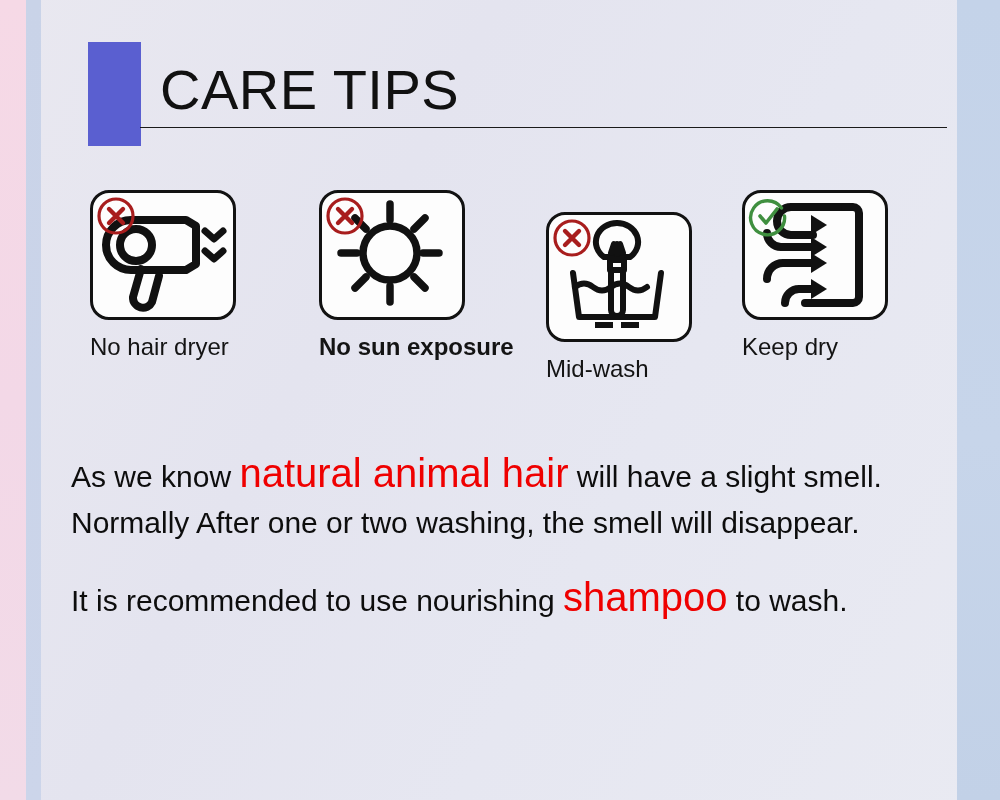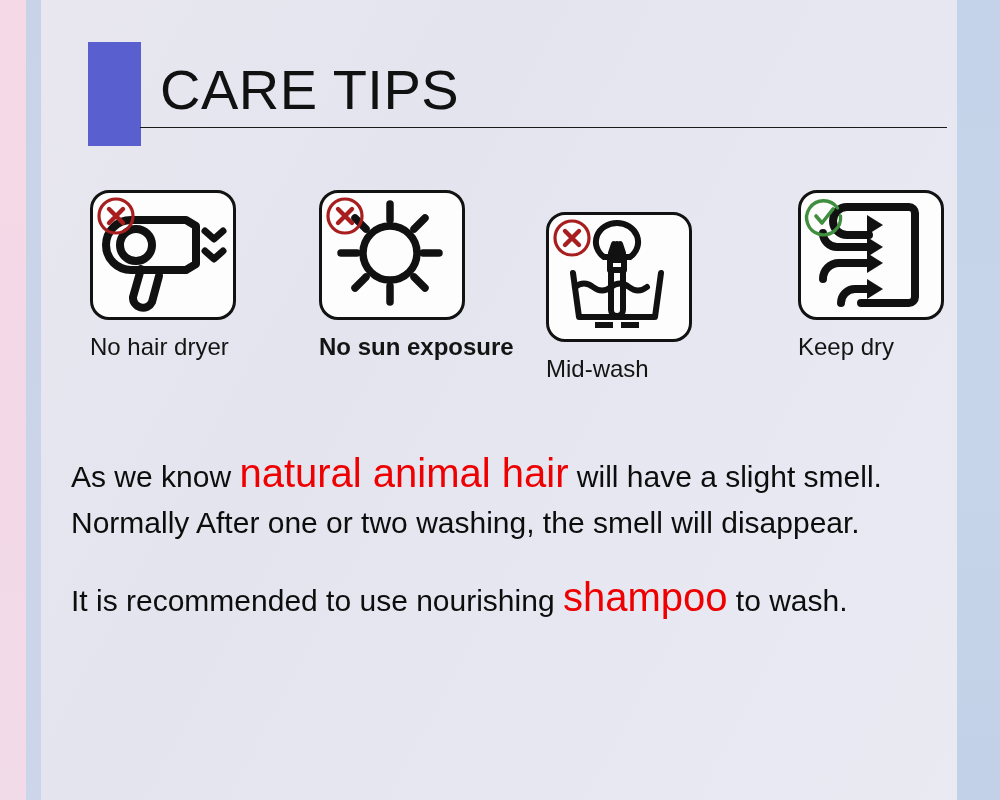--- a/index.html
+++ b/index.html
@@ -52,21 +52,21 @@
   .icon-row {
     position:absolute; left:49px; top:190px; width:866px; height:175px;
   }
   .icon-item {
     position:absolute; top:0; width:150px;
     display:flex; flex-direction:column; align-items:flex-start;
   }
   .icon-item.i0 { left:0px; }
   .icon-item.i1 { left:229px;font-weight:bold; }
   .icon-item.i2 { left:456px;margin-top:22px; }
-  .icon-item.i3 { left:708px; }
+  .icon-item.i3 { left:652px; }
 
   .icon-card {
     position:relative; width:146px; height:130px;
     background:#fdfdfd; border:3px solid #121212; border-radius:19px;
   }
   .icon-card svg { position:absolute; left:0; top:0; }
 
   .badge { position:absolute; right:-12px; bottom:-11px; width:46px; height:46px; }
 
   .icon-label {

